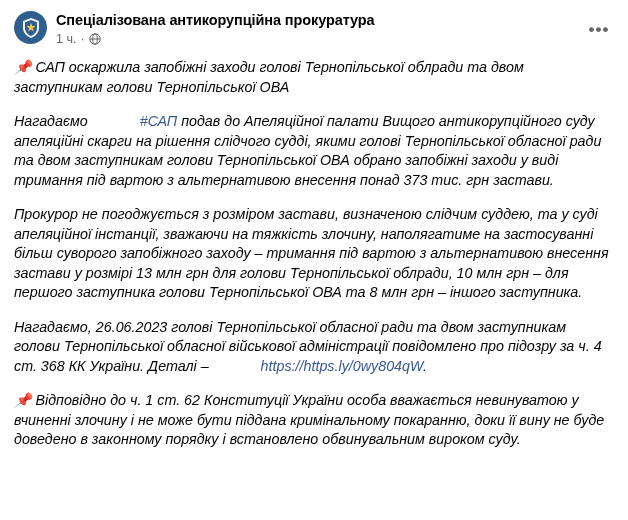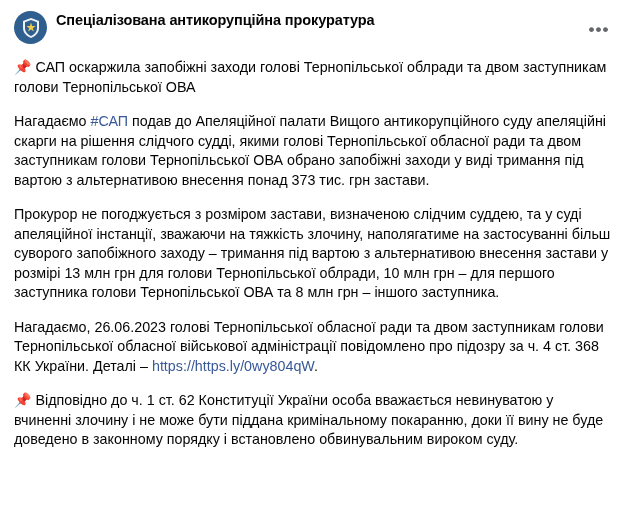--- a/index.html
+++ b/index.html
@@ -95,48 +95,61 @@
   }
   .post-body {
     padding: 2px 0 0 0;
     font-size: 14.3px;
     line-height: 19.5px;
     color: #050505;
   }
   .para {
     margin: 0 0 15px 0;
     white-space: normal;
+    font-style: italic;
   }
   .para:last-child {
     margin-bottom: 0;
   }
   .hashtag, .link {
     color: #385898;
     text-decoration: none;
     cursor: pointer;
+    margin-left: 48px;
   }
   .emoji {
     font-size: 14px;
   }
 </style>
 </head>
 <body>
 
 <div class="post">
 
   <div class="post-header">
     <div class="avatar">
       <svg class="crest" viewBox="0 0 20 22">
         <path d="M10 1 L18 4 L18 11 C18 16 14 19.5 10 21 C6 19.5 2 16 2 11 L2 4 Z" fill="#ffffff" opacity="0.92"></path>
         <path d="M10 3 L16 5.3 L16 11 C16 15 13 17.8 10 19 C7 17.8 4 15 4 11 L4 5.3 Z" fill="#2f5f8f"></path>
         <path d="M10 5.5 L11.1 9 L14.6 9 L11.8 11.2 L12.9 14.6 L10 12.5 L7.1 14.6 L8.2 11.2 L5.4 9 L8.9 9 Z" fill="#f2c94c"></path>
       </svg>
     </div>
     <div class="header-text">
       <div class="page-name">Спеціалізована антикорупційна прокуратура</div>
+      <div class="meta-row">
+        <span class="timestamp">1 ч.</span>
+        <span class="dot-sep">·</span>
+        <span class="globe-icon">
+          <svg width="12" height="12" viewBox="0 0 12 12">
+            <circle cx="6" cy="6" r="5.2" fill="none" stroke="#65676b" stroke-width="1"></circle>
+            <ellipse cx="6" cy="6" rx="2.3" ry="5.2" fill="none" stroke="#65676b" stroke-width="1"></ellipse>
+            <line x1="0.9" y1="6" x2="11.1" y2="6" stroke="#65676b" stroke-width="1"></line>
+          </svg>
+        </span>
+      </div>
     </div>
     <div class="more-button">•••</div>
   </div>
 
   <div class="post-body">
 
     <p class="para">
       <span class="emoji">📌</span>
       <span>САП оскаржила запобіжні заходи голові Тернопільської облради та двом заступникам голови Тернопільської ОВА</span>
     </p>

